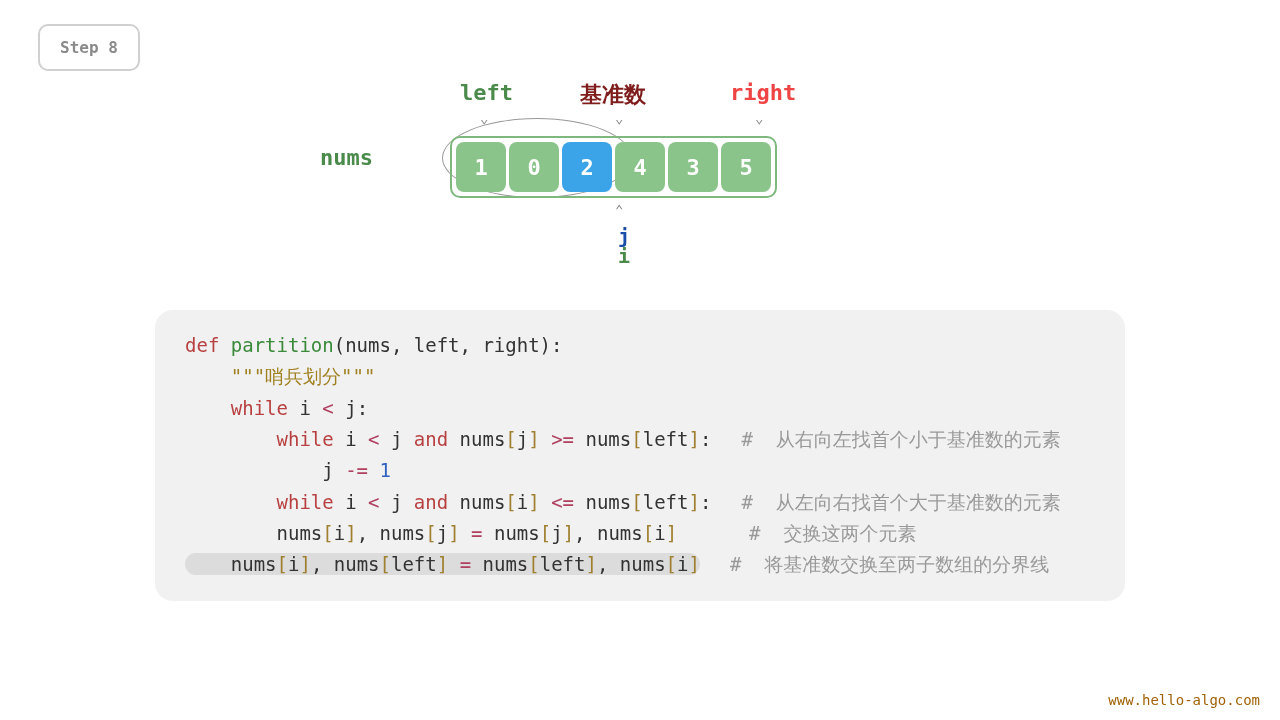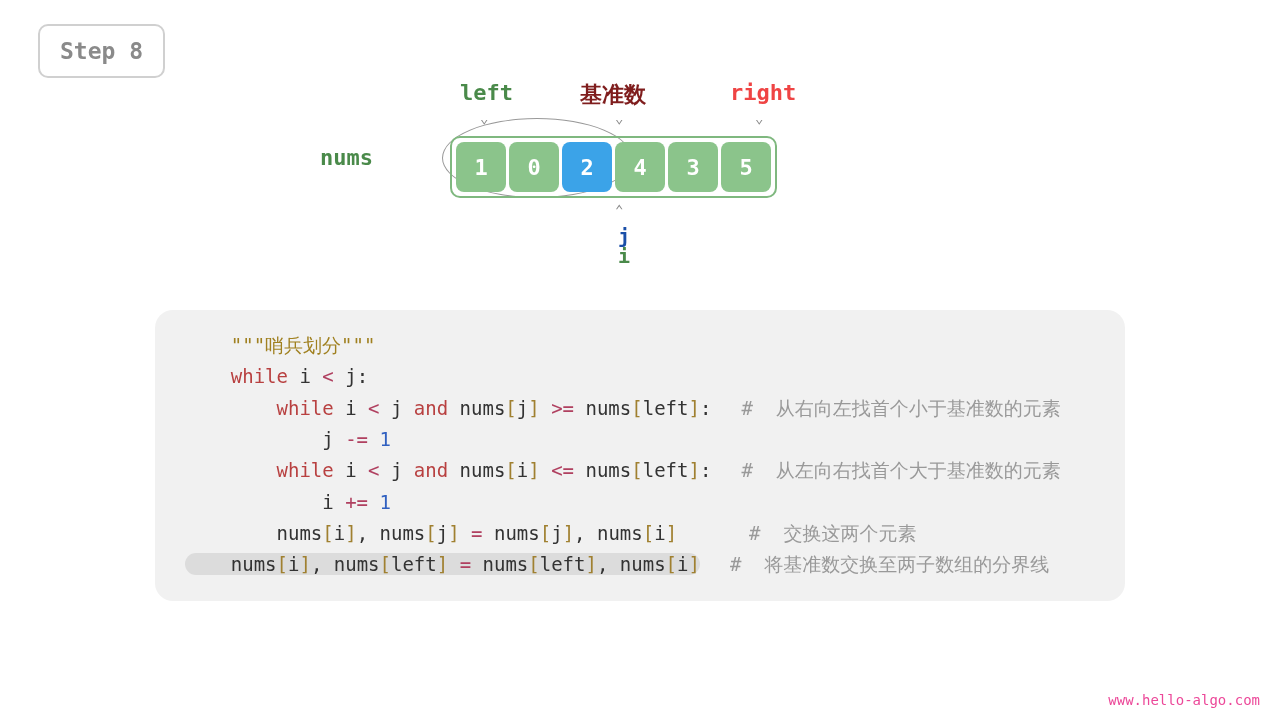--- a/index.html
+++ b/index.html
@@ -1,17 +1,17 @@
 <!DOCTYPE html>
 <html><head>
 <meta charset="utf-8">
 <style>
 *{box-sizing:border-box;margin:0;padding:0}
 body{font-family:ui-monospace,Menlo,Consolas,monospace;background:#fff;width:1280px;height:720px;position:relative}
-.step-badge{position:absolute;left:38px;top:24px;border:2px solid #d0d0d0;border-radius:10px;padding:12px 20px;font-size:23px;font-weight:700;color:#8a8a8a}
+.step-badge{position:absolute;left:38px;top:24px;border:2px solid #d0d0d0;border-radius:10px;padding:12px 20px;font-size:16px;font-weight:700;color:#8a8a8a}
 .diagram{position:absolute;left:380px;top:80px;width:520px}
 .labels-top{position:relative;height:30px;font-size:22px;font-weight:700}
 .lbl-left{position:absolute;left:80px;color:#4a8a4a}
 .lbl-pivot{position:absolute;left:200px;color:#7f1d1d}
 .lbl-right{position:absolute;left:350px;color:#ef4444}
 .arrows-down{position:relative;height:20px}
 .arr{position:absolute;top:0;color:#888;font-size:14px}
 .nums-label{position:absolute;left:-60px;top:65px;color:#4a8a4a;font-size:22px;font-weight:700}
 .array-box{position:relative;margin-top:6px;border:2px solid #7fb87f;border-radius:10px;padding:4px;display:inline-flex;gap:3px;margin-left:70px}
 .cell{width:50px;height:50px;border-radius:8px;display:flex;align-items:center;justify-content:center;color:#fff;font-size:22px;font-weight:600;background:#8bc48b}
@@ -24,21 +24,21 @@
 .code-block{position:absolute;left:155px;top:310px;width:970px;background:#f1f1f1;border-radius:18px;padding:20px 30px;font-size:19px;line-height:1.65;color:#333}
 .kw{color:#b84040}
 .fn{color:#3a8a3a}
 .str{color:#a08020}
 .num{color:#3060c0}
 .op{color:#b04060}
 .br{color:#a08030}
 .cm{color:#999}
 .hl{background:#dcdcdc;border-radius:11px}
 .row{white-space:pre}
-.footer{position:absolute;right:20px;bottom:12px;color:#ec4899;font-size:14px}
+.footer{position:absolute;right:20px;bottom:12px;color:#a16207;font-size:14px}
 </style>
 </head>
 <body>
 
 <div class="step-badge">Step 8</div>
 
 <div class="diagram">
   <div class="labels-top">
     <span class="lbl-left">left</span>
     <span class="lbl-pivot">基准数</span>
@@ -62,23 +62,23 @@
   <div class="arrows-up">
     <span class="arr" style="left:235px">⌃</span>
   </div>
   <div class="ji">
     <span class="jlbl">j</span>
     <span class="ilbl">i</span>
   </div>
 </div>
 
 <div class="code-block">
+<div class="row"><span class="kw">def </span><span class="fn">partition</span><span>(nums, left, right):</span></div>
 <div class="row"><span class="str">    """哨兵划分"""</span></div>
 <div class="row"><span>    </span><span class="kw">while</span><span> i </span><span class="op">&lt;</span><span> j:</span></div>
 <div class="row"><span>        </span><span class="kw">while</span><span> i </span><span class="op">&lt;</span><span> j </span><span class="kw">and</span><span> nums</span><span class="br">[</span><span>j</span><span class="br">]</span><span class="op"> &gt;= </span><span>nums</span><span class="br">[</span><span>left</span><span class="br">]</span><span>:</span><span style="display:inline-block;width:30px"></span><span class="cm">#  从右向左找首个小于基准数的元素</span></div>
 <div class="row"><span>            j </span><span class="op">-=</span><span> </span><span class="num">1</span></div>
 <div class="row"><span>        </span><span class="kw">while</span><span> i </span><span class="op">&lt;</span><span> j </span><span class="kw">and</span><span> nums</span><span class="br">[</span><span>i</span><span class="br">]</span><span class="op"> &lt;= </span><span>nums</span><span class="br">[</span><span>left</span><span class="br">]</span><span>:</span><span style="display:inline-block;width:30px"></span><span class="cm">#  从左向右找首个大于基准数的元素</span></div>
-<div class="row"><span>            i </span><span class="op">+=</span><span> </span><span class="num">1</span></div>
 <div class="row"><span>        nums</span><span class="br">[</span><span>i</span><span class="br">]</span><span>, nums</span><span class="br">[</span><span>j</span><span class="br">]</span><span class="op"> = </span><span>nums</span><span class="br">[</span><span>j</span><span class="br">]</span><span>, nums</span><span class="br">[</span><span>i</span><span class="br">]</span><span style="display:inline-block;width:72px"></span><span class="cm">#  交换这两个元素</span></div>
 <div class="row"><span class="hl"><span>    nums</span><span class="br">[</span><span>i</span><span class="br">]</span><span>, nums</span><span class="br">[</span><span>left</span><span class="br">]</span><span class="op"> = </span><span>nums</span><span class="br">[</span><span>left</span><span class="br">]</span><span>, nums</span><span class="br">[</span><span>i</span><span class="br">]</span></span><span style="display:inline-block;width:30px"></span><span class="cm">#  将基准数交换至两子数组的分界线</span></div>
 </div>
 
 <div class="footer">www.hello-algo.com</div>
 
 </body></html>

